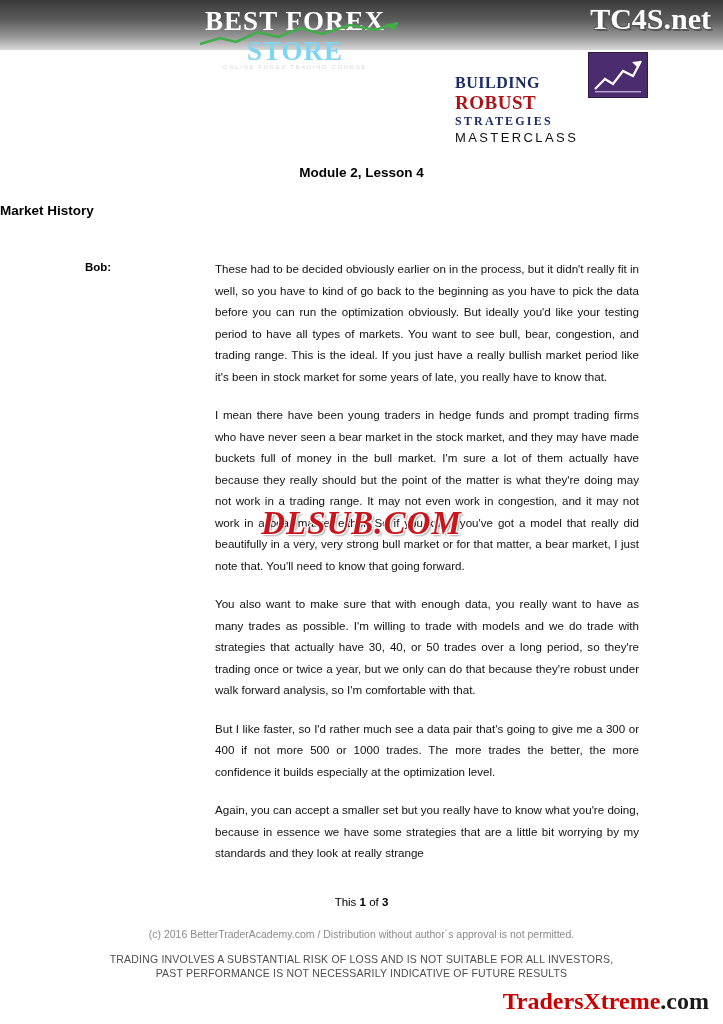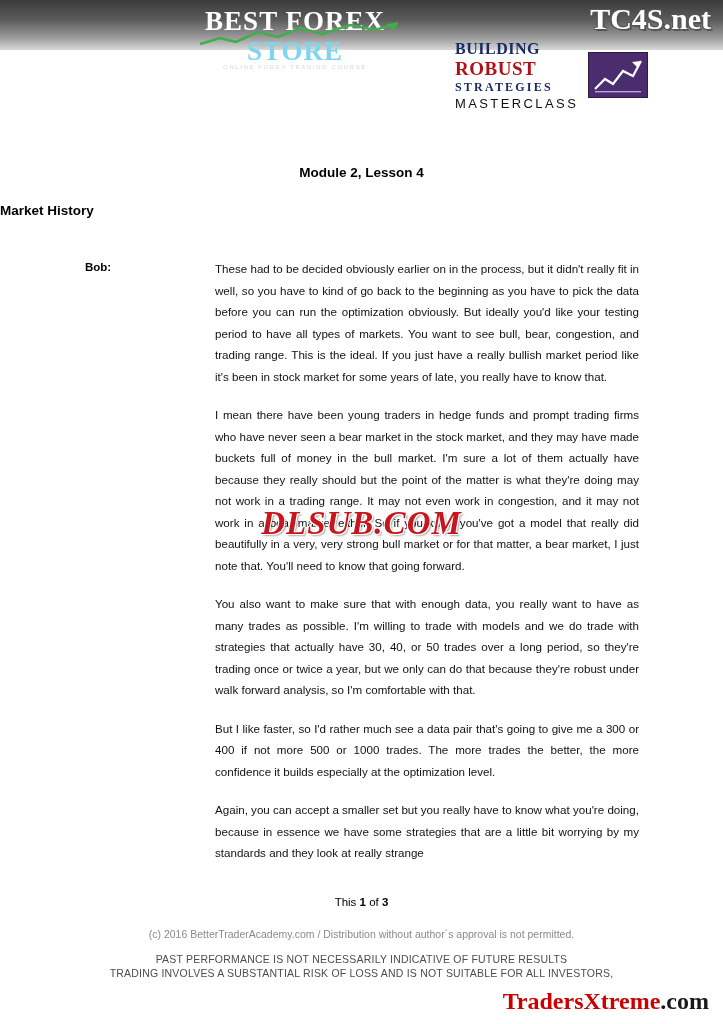--- a/index.html
+++ b/index.html
@@ -91,20 +91,21 @@
     width: 200px;
     text-align: left;
   }
   .mc-line1 {
     font-family: "Liberation Serif", serif;
     font-weight: bold;
     font-size: 16px;
     color: #1b2b63;
     letter-spacing: 0.5px;
     line-height: 18px;
+    margin-top: 34px;
   }
   .mc-line2 {
     font-family: "Liberation Serif", serif;
     font-weight: bold;
     font-size: 19px;
     color: #b01116;
     letter-spacing: 0.5px;
     line-height: 21px;
   }
   .mc-line3 {
@@ -295,19 +296,19 @@
 <div class="page-number">
   <span>This</span>
   <b>1</b>
   <span>of</span>
   <b>3</b>
 </div>
 
 <div class="copyright">(c) 2016 BetterTraderAcademy.com / Distribution without author´s approval is not permitted.</div>
 
 <div class="disclaimer">
+  <div>TRADING INVOLVES A SUBSTANTIAL RISK OF LOSS AND IS NOT SUITABLE FOR ALL INVESTORS,</div>
   <div>PAST PERFORMANCE IS NOT NECESSARILY INDICATIVE OF FUTURE RESULTS</div>
-  <div>TRADING INVOLVES A SUBSTANTIAL RISK OF LOSS AND IS NOT SUITABLE FOR ALL INVESTORS,</div>
 </div>
 
 <div class="tx-brand">
   <span class="tx-red">TradersXtreme</span><span class="tx-dark">.com</span>
 </div>
 
 </body></html>

